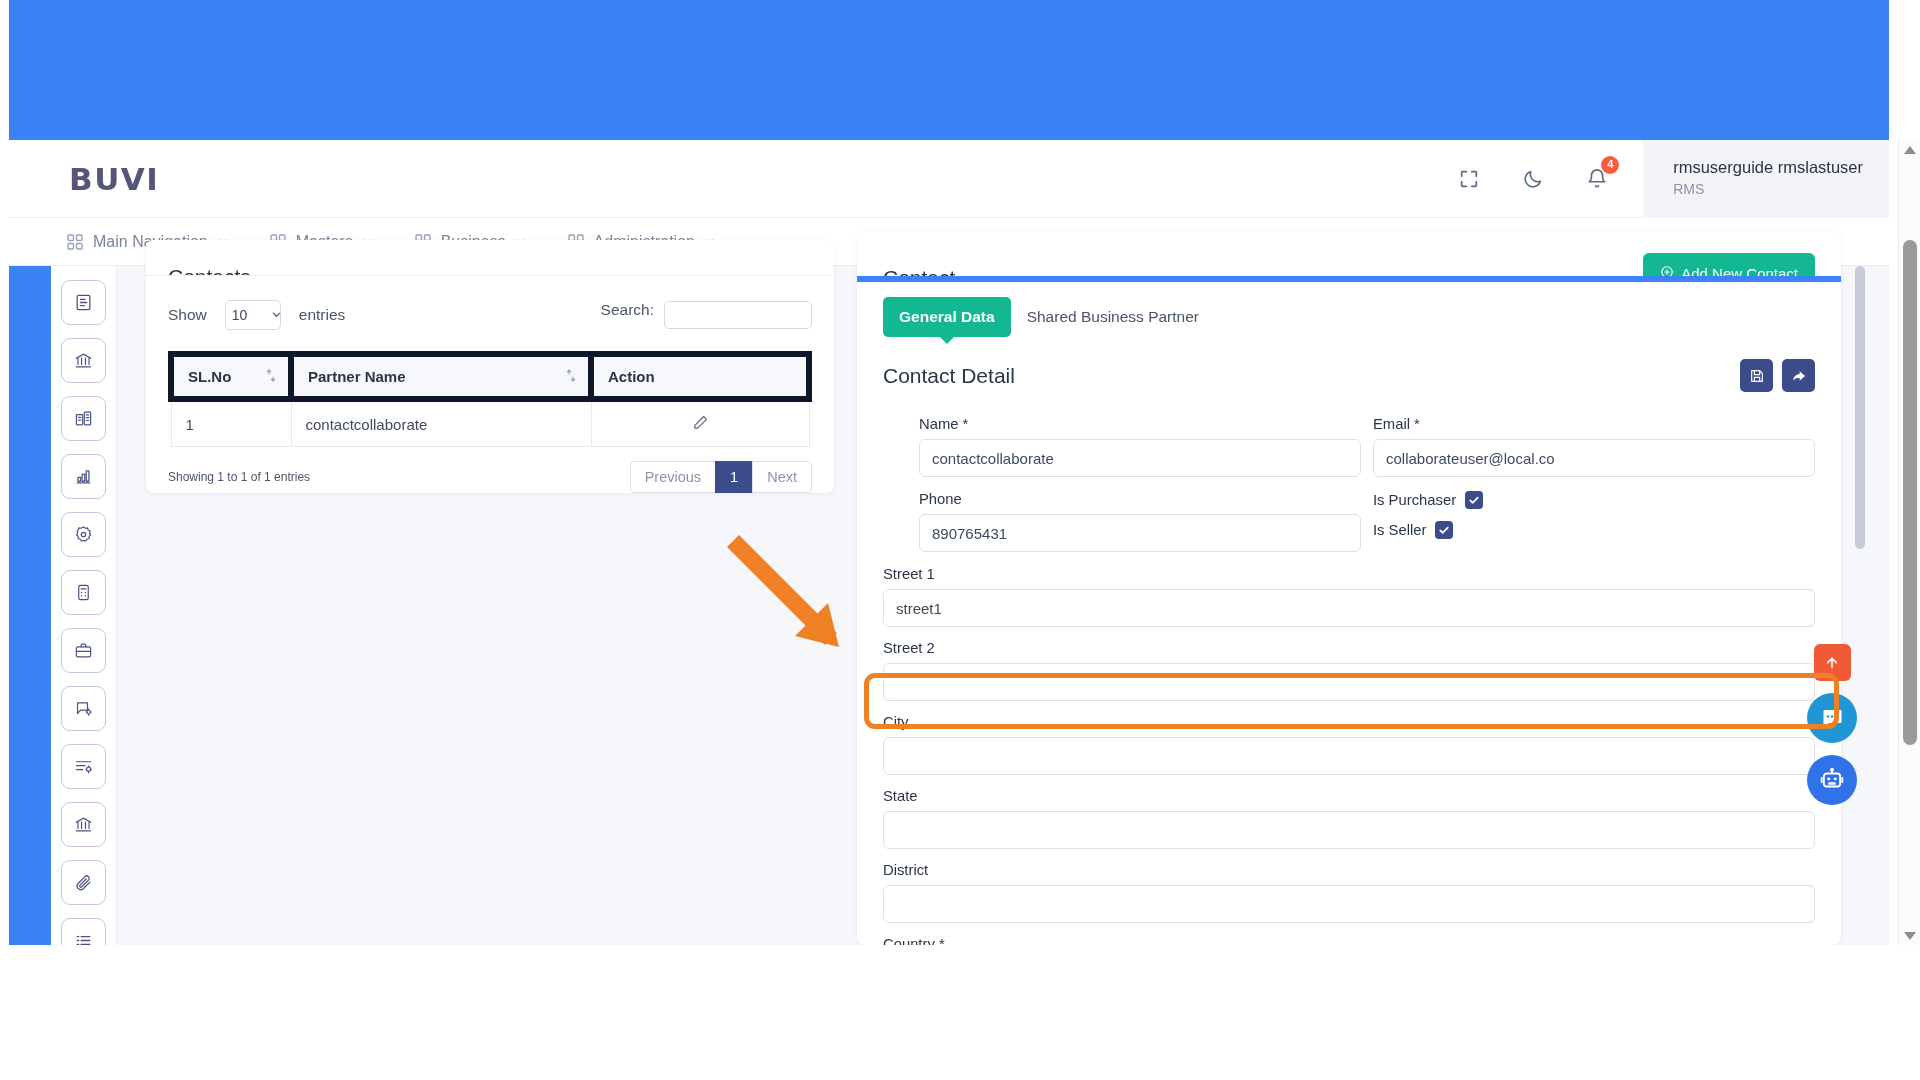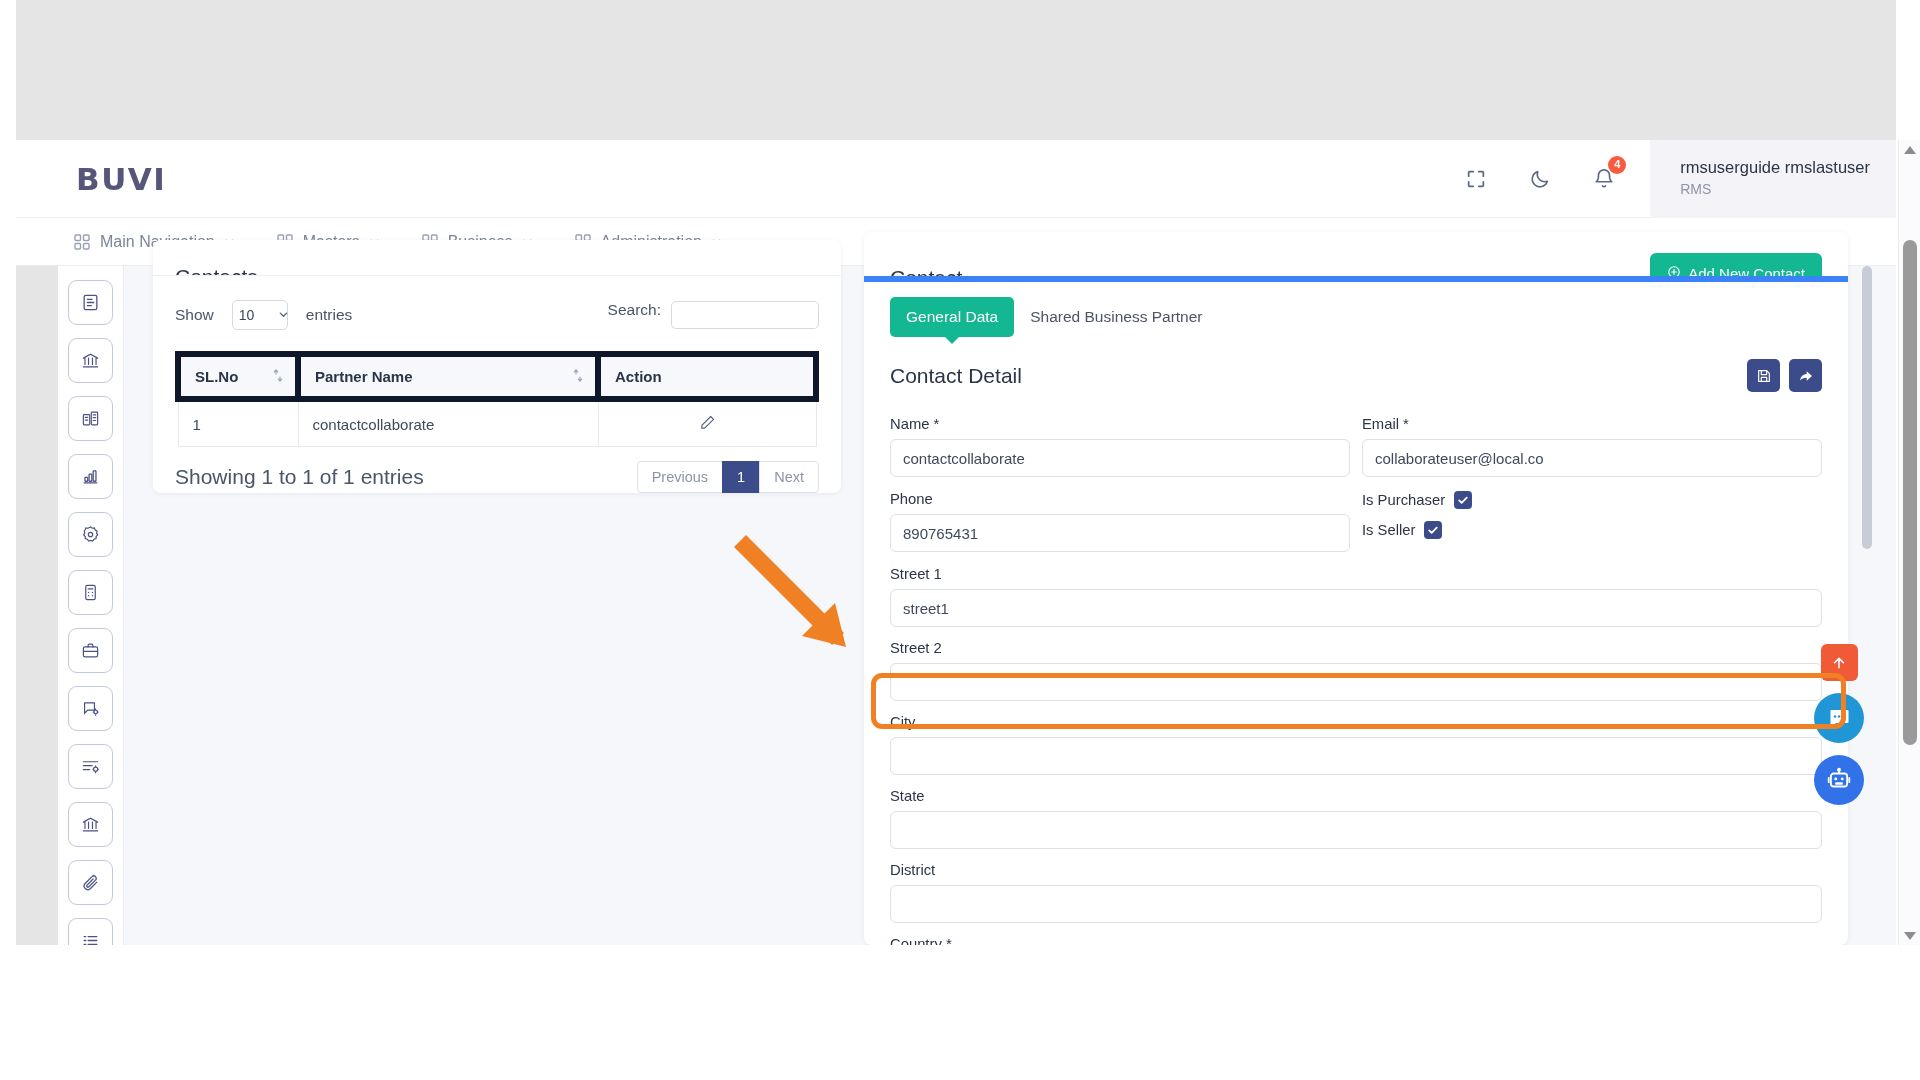--- a/index.html
+++ b/index.html
@@ -7,24 +7,24 @@
   html, body {
     width: 1920px;
     height: 1080px;
     background: #ffffff;
     font-family: "Liberation Sans", sans-serif;
     overflow: hidden;
   }
 
   #app {
     position: absolute;
-    left: 16px; top: 0;
+    left: 9px; top: 0;
     width: 1880px;
     height: 945px;
-    background: #e5e5e5;
+    background: #3b82f6;
     overflow: hidden;
   }
 
   
   .topbar {
     position: absolute;
     left: 0; top: 140px;
     width: 1880px;
     height: 78px;
     background: #ffffff;
@@ -211,21 +211,21 @@
   table.dt td {
     border: 1px solid #e6e9ef;
     font-size: 15px;
     color: #3e4a5c;
     padding: 12px 14px;
     background: #fff;
   }
   td.act { text-align: center; color: #5a6478; }
 
   .dt-bottom { display: flex; align-items: center; justify-content: space-between; margin-top: 14px; }
-  .dt-info { font-size: 21px; color: #4a5568; }
+  .dt-info { font-size: 12px; color: #4a5568; }
   .pager { display: flex; }
   .pg {
     border: 1px solid #dde1ea;
     padding: 7px 14px;
     font-size: 14.5px;
     color: #8c94a6;
     background: #fff;
     cursor: pointer;
     margin-left: -1px;
   }
@@ -274,21 +274,21 @@
   .tabs { display: flex; align-items: center; padding: 15px 26px 0 26px; }
   .tab {
     font-size: 15.5px;
     color: #4a5568;
     padding: 11px 16px;
     border-radius: 5px;
     cursor: pointer;
     white-space: nowrap;
     position: relative;
   }
-  .tab.active { background: #13b892; color: #fff; font-weight: 400; padding-left: 16px; }
+  .tab.active { background: #13b892; color: #fff; font-weight: 700; padding-left: 16px; }
   .tab.active::after {
     content: "";
     position: absolute;
     left: 50%; bottom: -7px;
     transform: translateX(-50%);
     width: 0; height: 0;
     border-left: 8px solid transparent;
     border-right: 8px solid transparent;
     border-top: 8px solid #13b892;
   }
@@ -303,21 +303,21 @@
     width: 33px; height: 33px;
     background: #3c4b8a;
     border-radius: 5px;
     display: flex; align-items: center; justify-content: center;
     color: #fff;
     cursor: pointer;
     border: none;
   }
 
   .form { padding: 24px 26px 0 26px; }
-  .fgrid { display: flex; gap: 12px; }
+  .fgrid { display: flex; gap: 12px; margin-left: 36px; }
   .fcol { flex: 1; min-width: 0; }
   .flabel { font-size: 14.8px; color: #2a3547; margin-bottom: 7px; display: block; font-weight: 400; }
   .finput {
     width: 100%;
     height: 38px;
     border: 1px solid #dbe0e9;
     border-radius: 6px;
     padding: 0 12px;
     font-size: 15px;
     color: #3e4a5c;

